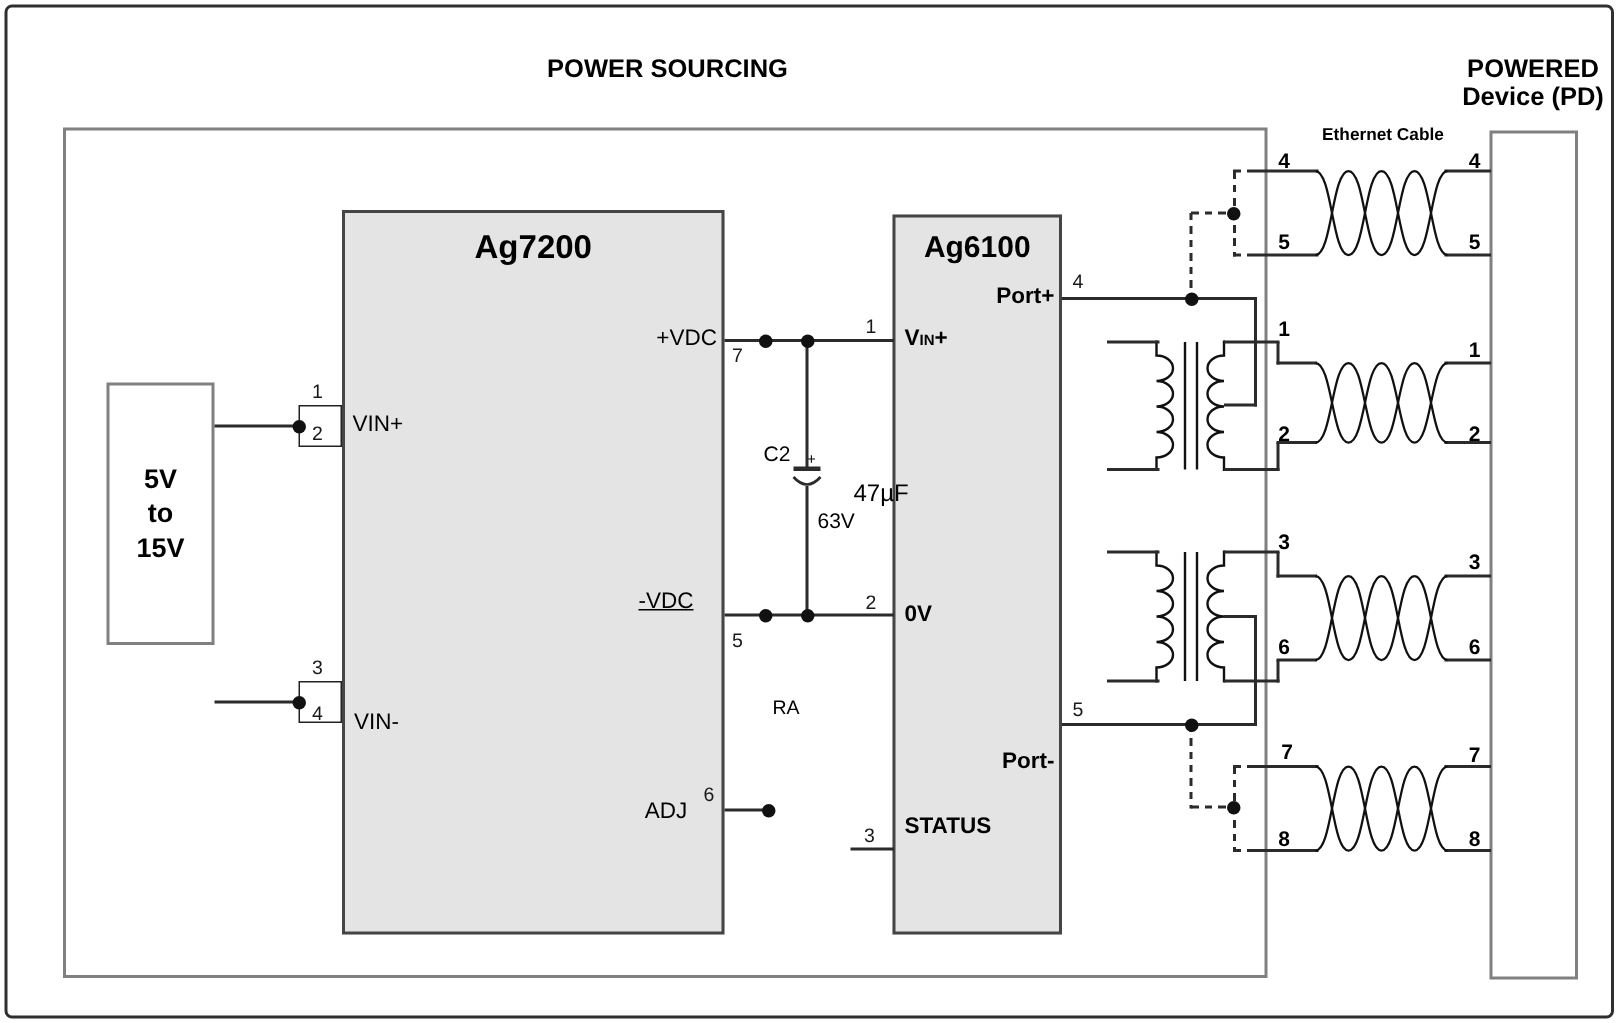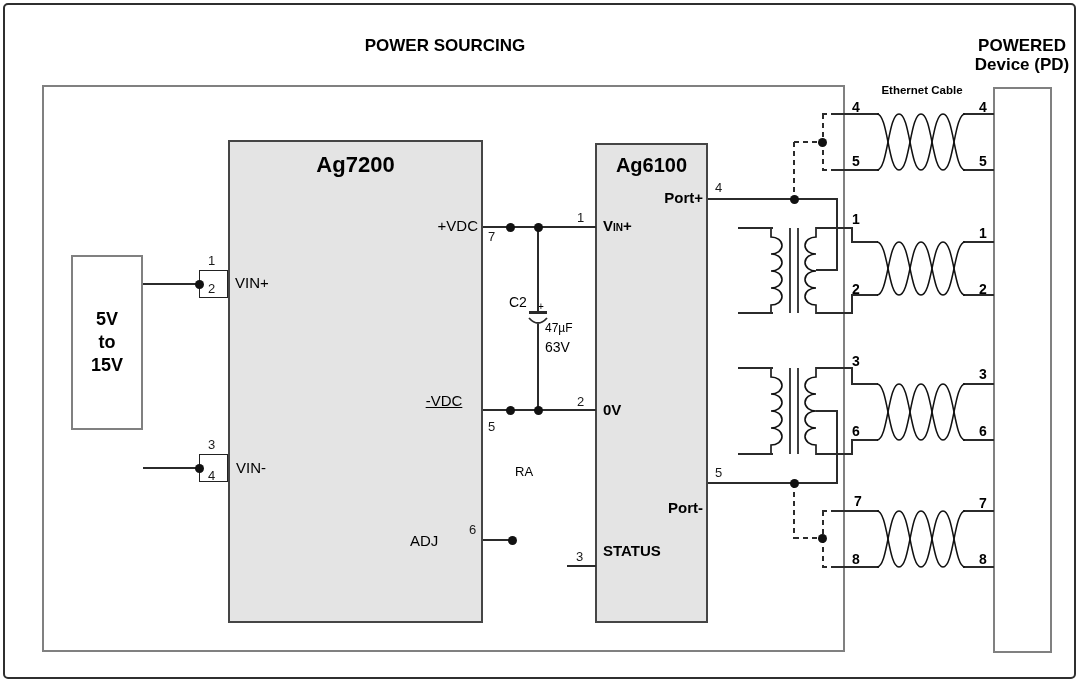--- a/index.html
+++ b/index.html
@@ -58,24 +58,24 @@
   </div>
 
   <div class="notch" style="left:199px;top:270px;width:29px;height:28px;"></div>
   <div class="notch" style="left:199px;top:454px;width:29px;height:28px;"></div>
   <span class="lbl pinnum" style="left:208px;top:253px;">1</span>
   <span class="lbl pinnum" style="left:208px;top:281px;">2</span>
   <span class="lbl pinnum" style="left:208px;top:437px;">3</span>
   <span class="lbl pinnum" style="left:208px;top:468px;">4</span>
 
   <span class="lbl pinlbl" style="left:235px;top:274px;">VIN+</span>
-  <span class="lbl pinlbl" style="left:236px;top:459px;">VIN-</span>
+  <span class="lbl pinlbl" style="left:236px;top:473px;">VIN-</span>
   <span class="lbl pinlbl" style="left:410px;top:217px;width:68px;text-align:right;">+VDC</span>
   <span class="lbl pinlbl" style="left:410px;top:392px;width:68px;text-align:center;text-decoration:underline;">-VDC</span>
-  <span class="lbl pinlbl" style="left:410px;top:532px;width:68px;text-align:left;">ADJ</span>
+  <span class="lbl pinlbl" style="left:410px;top:532px;width:68px;text-align:center;">ADJ</span>
   <span class="lbl pinnum" style="left:488px;top:229px;">7</span>
   <span class="lbl pinnum" style="left:488px;top:419px;">5</span>
   <span class="lbl pinnum" style="left:469px;top:522px;">6</span>
 
   <span class="lbl pinlbl bold" style="left:603px;top:217px;"><span>V</span><span class="sub">IN</span><span>+</span></span>
   <span class="lbl pinlbl bold" style="left:603px;top:401px;">0V</span>
   <span class="lbl pinlbl bold" style="left:603px;top:542px;">STATUS</span>
   <span class="lbl pinlbl bold" style="left:630px;top:189px;width:73px;text-align:right;">Port+</span>
   <span class="lbl pinlbl bold" style="left:630px;top:474px;width:73px;text-align:right;margin-top:25px;">Port-</span>
   <span class="lbl pinnum" style="left:577px;top:210px;">1</span>
@@ -83,21 +83,21 @@
   <span class="lbl pinnum" style="left:576px;top:549px;">3</span>
   <span class="lbl pinnum" style="left:715px;top:180px;">4</span>
   <span class="lbl pinnum" style="left:715px;top:465px;">5</span>
 
   <div class="capw" style="left:529px;top:311px;width:18px;height:3px;"></div>
   <svg style="left:525px;top:314px;" width="26" height="16" viewBox="525 314 26 16">
     <path d="M529,318 Q538,328 547,318" fill="none" stroke="#2b2b2b" stroke-width="1.8"></path>
   </svg>
   <span class="lbl" style="left:509px;top:294px;font-size:14px;">C2</span>
   <span class="lbl" style="left:538px;top:301px;font-size:10px;">+</span>
-  <span class="lbl" style="left:545px;top:321px;font-size:12px;">47µF</span>
+  <span class="lbl" style="left:569px;top:321px;font-size:16px;">47µF</span>
   <span class="lbl" style="left:545px;top:339px;font-size:14px;">63V</span>
 
   <span class="lbl" style="left:515px;top:464px;font-size:13px;">RA</span>
 
   <svg style="left:735px;top:222px;" width="122" height="98" viewBox="735 222 122 98">
     <path d="M771,227 V237 A11,8.5 0 0 1 771,254 A11,8.5 0 0 1 771,271 A11,8.5 0 0 1 771,288 A11,8.5 0 0 1 771,305 V314" fill="none" stroke="#111" stroke-width="1.6"></path>
     <path d="M816,227 V237 A11,8.5 0 0 0 816,254 A11,8.5 0 0 0 816,271 A11,8.5 0 0 0 816,288 A11,8.5 0 0 0 816,305 V314" fill="none" stroke="#111" stroke-width="1.6"></path>
     <path d="M790,228 V313 M798,228 V313" fill="none" stroke="#111" stroke-width="1.6"></path>
   </svg>
 

